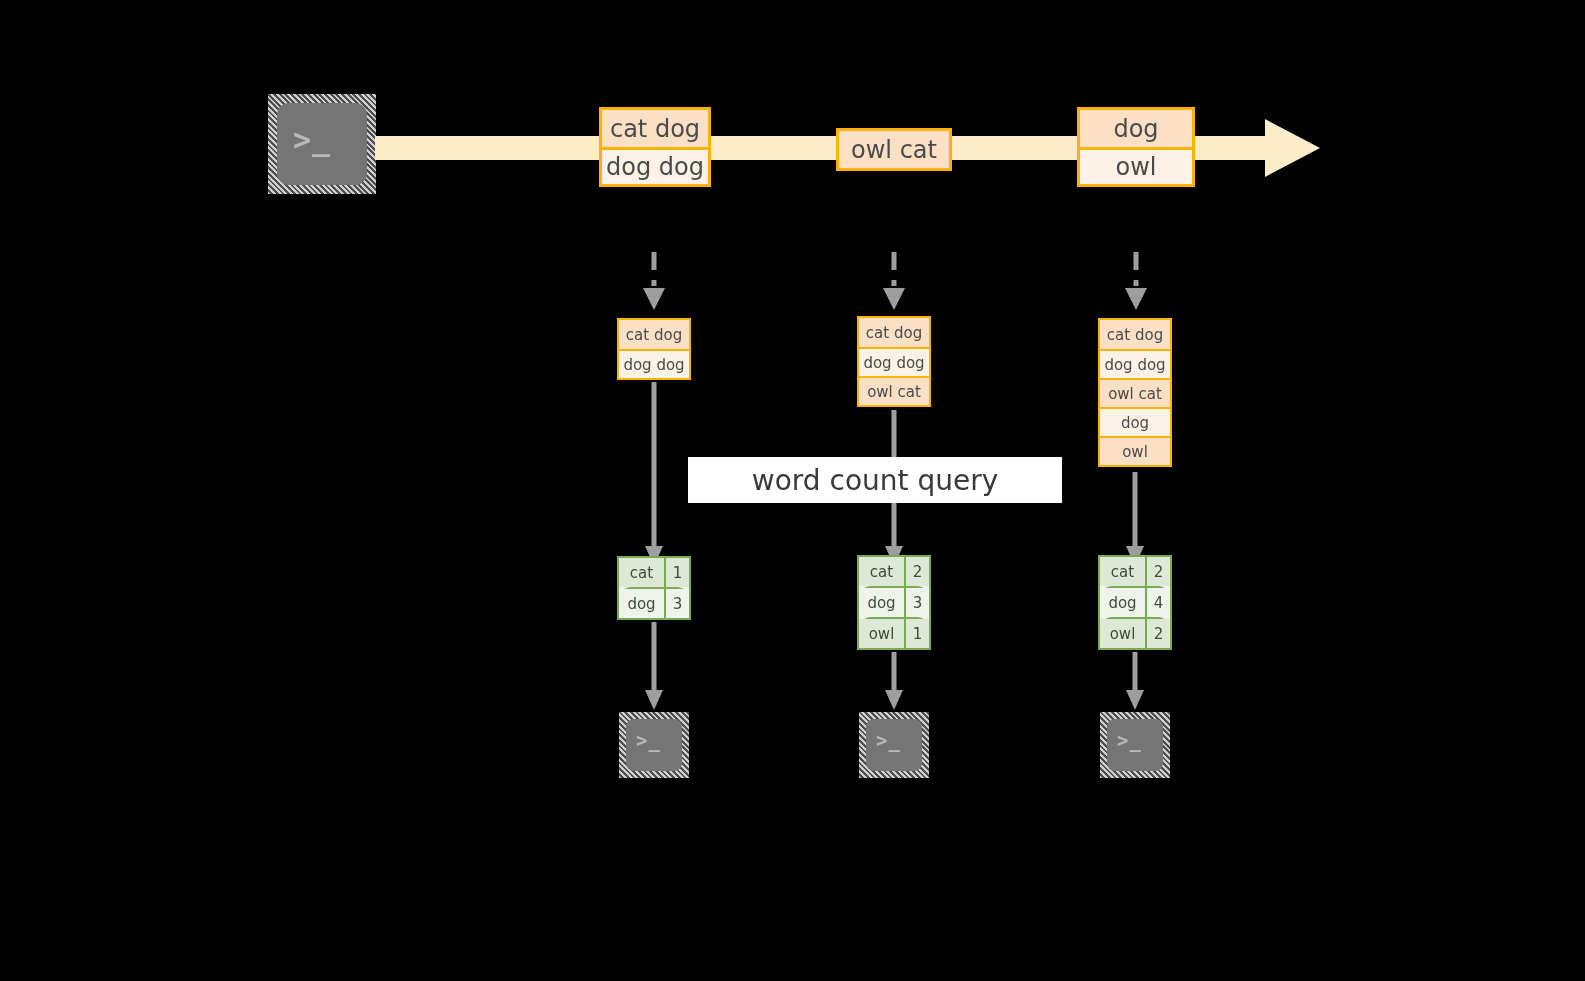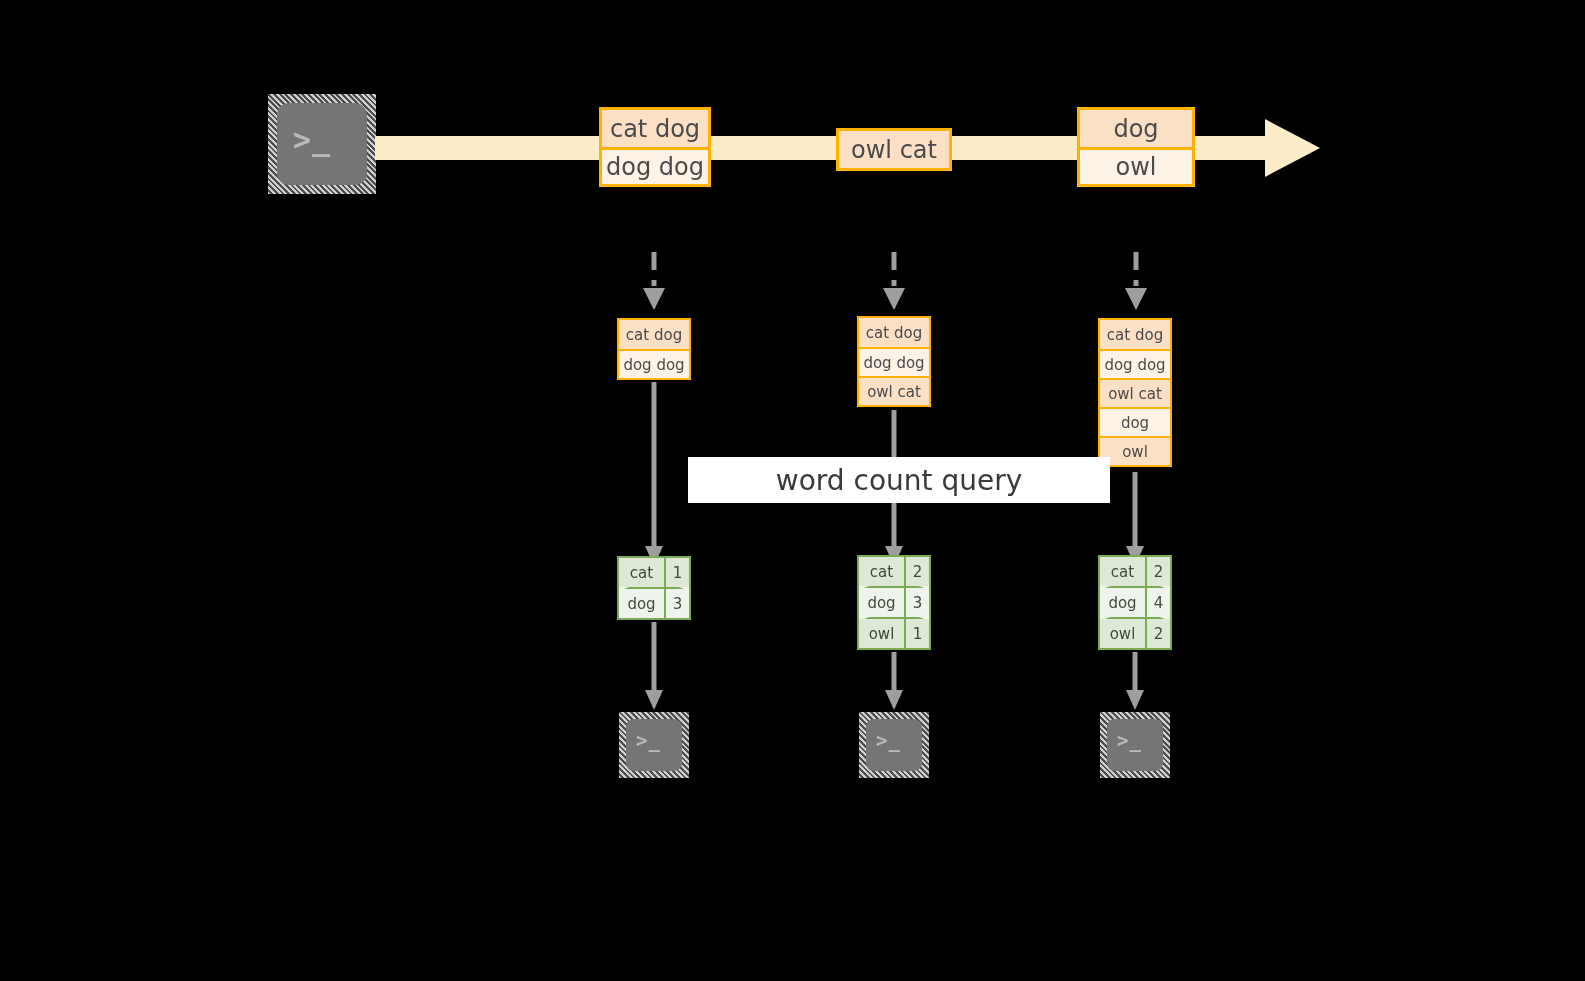--- a/index.html
+++ b/index.html
@@ -112,21 +112,21 @@
   .kv-row.shade-b .kv-val { background: #eef3ec; }
 
   
   .connector { position: absolute; }
 
   
   .query-band {
     position: absolute;
     left: 688px;
     top: 457px;
-    width: 422px;
+    width: 374px;
     height: 46px;
     background: #ffffff;
     display: flex;
     align-items: center;
     justify-content: center;
   }
   .query-band .label {
     font-size: 28px;
     color: #3a3a3a;
     white-space: nowrap;

